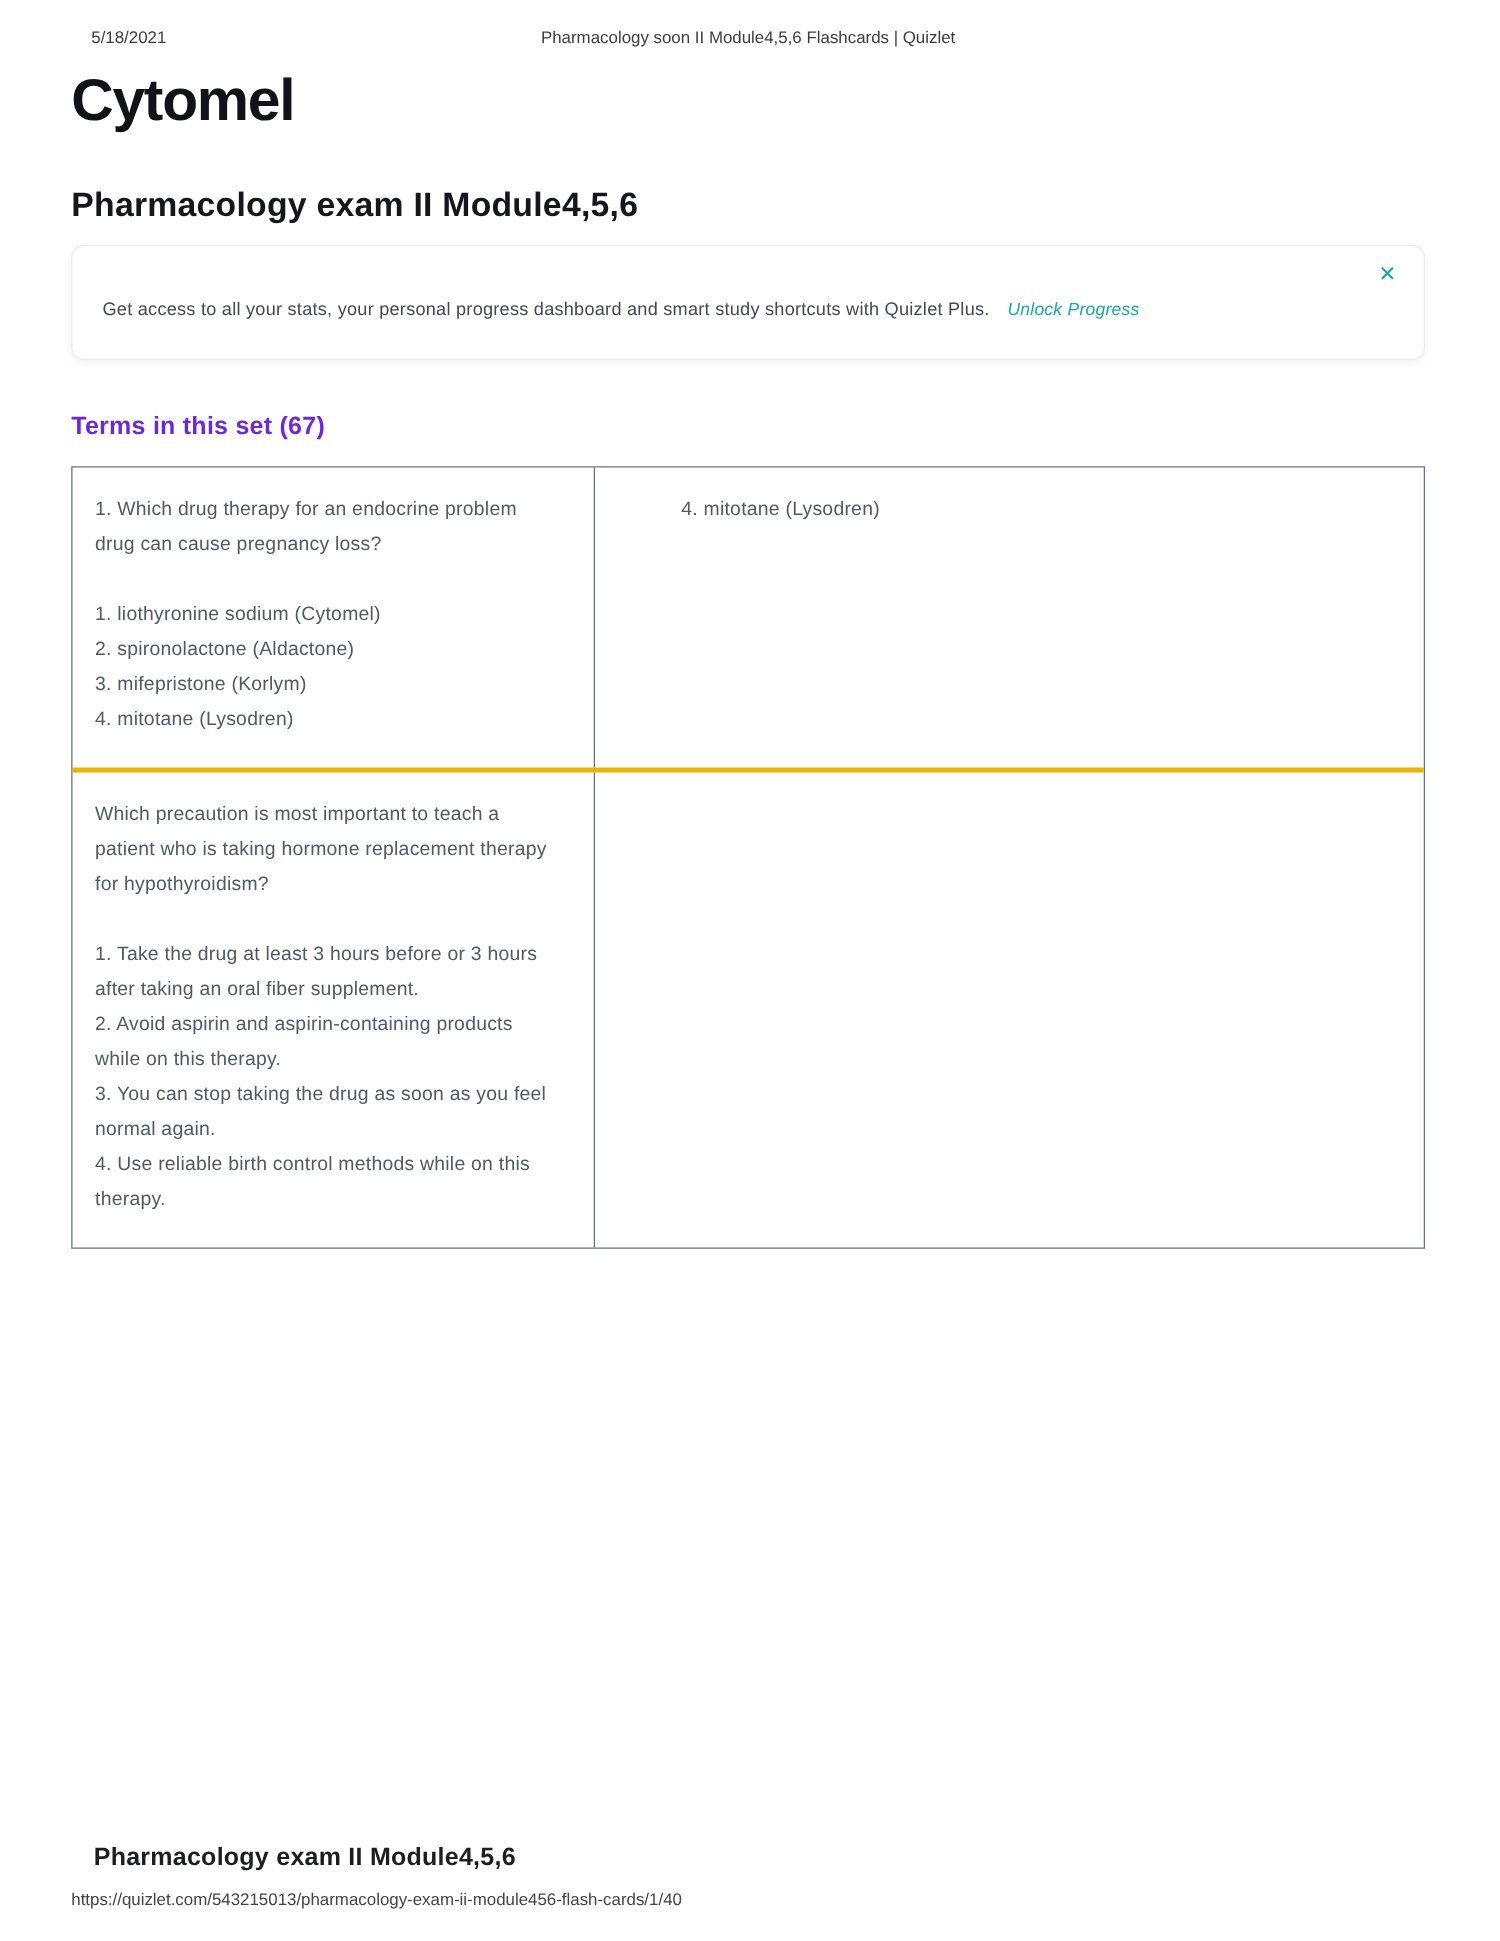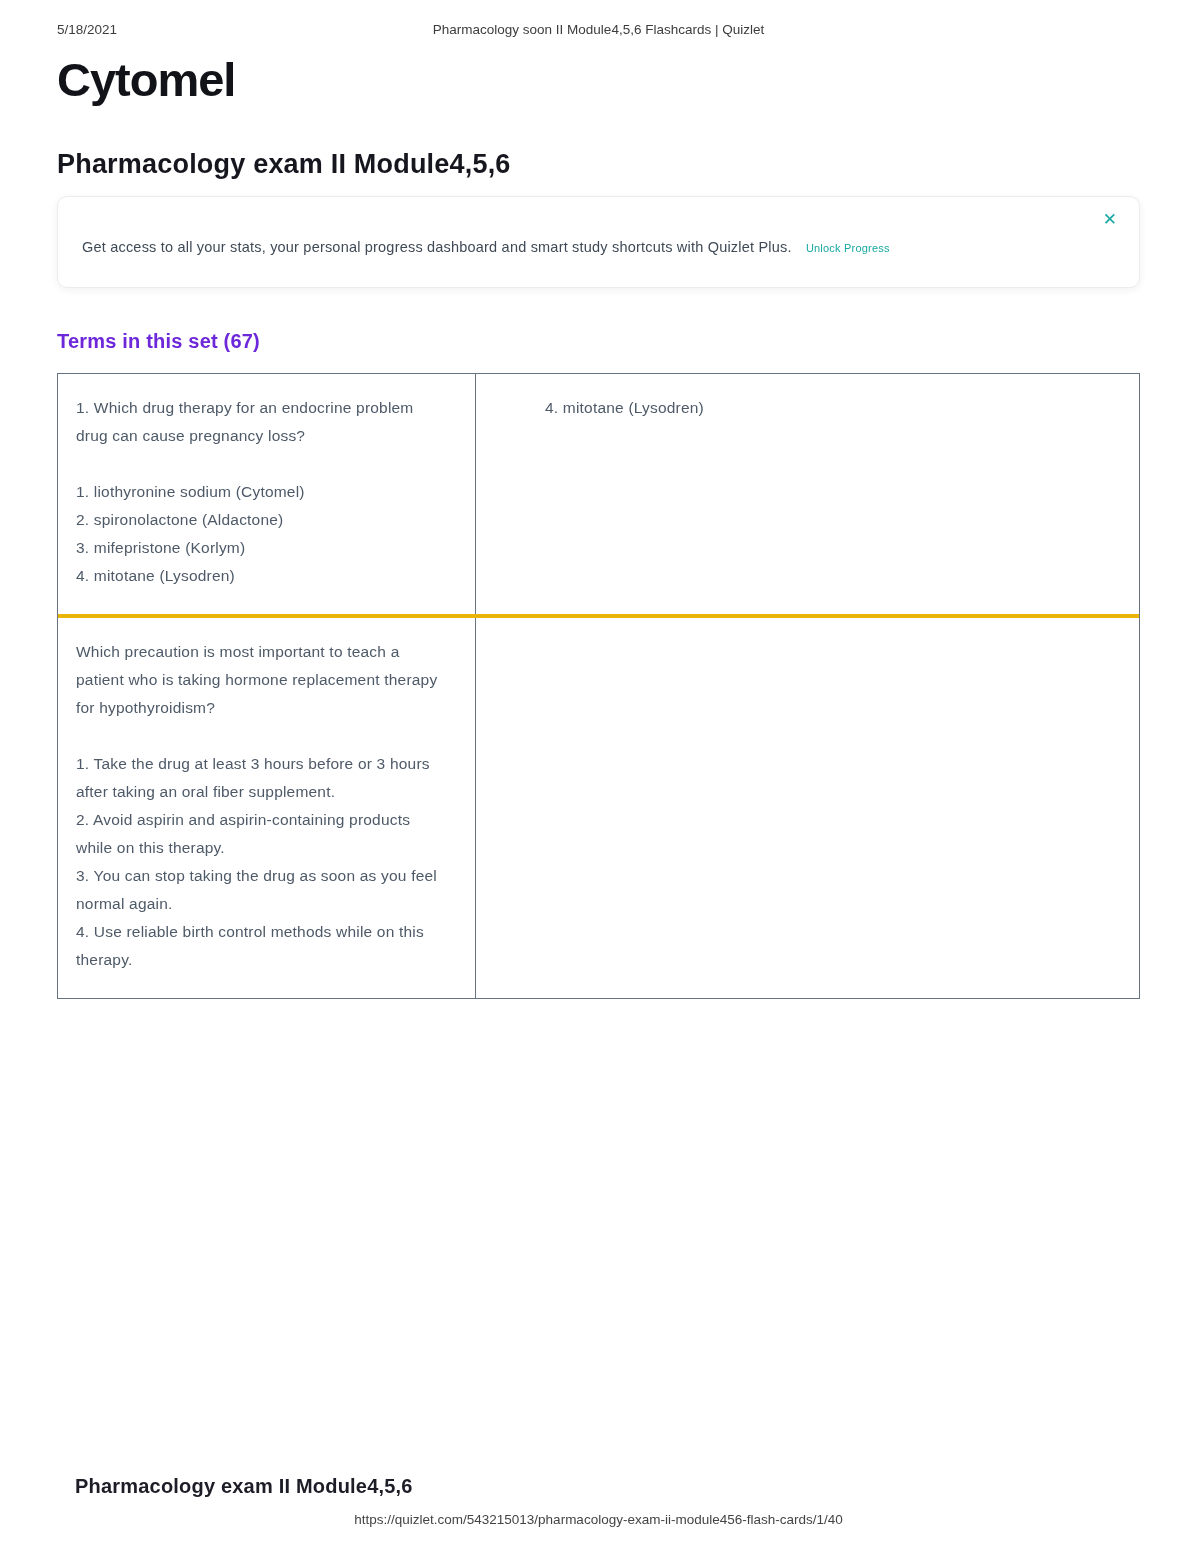--- a/index.html
+++ b/index.html
@@ -22,25 +22,25 @@
   .print-header {
     position: relative;
     text-align: center;
     font-size: 13.5px;
     color: #3d3d3d;
     height: 18px;
     margin-bottom: 10px;
   }
   .print-header .print-date {
     position: absolute;
-    left: 0; top: 0;
+    left: 16px; top: 0;
   }
   .print-footer {
     display: flex;
-    justify-content: center;
+    justify-content: flex-start;
     font-size: 13.5px;
     color: #444444;
     margin-top: 14px;
   }
   
   .logo {
     font-size: 47px;
     font-weight: 800;
     letter-spacing: -1px;
     color: #121219;
@@ -71,21 +71,22 @@
   .banner-text {
     font-size: 14.5px;
     color: #3f4a56;
     letter-spacing: 0.2px;
   }
   .banner-link {
     color: #19a8a2;
     text-decoration: none;
     margin-left: 10px;
     cursor: pointer;
-    font-size: 11px;
+    font-size: 14px;
+    font-style: italic;
   }
   .banner-close {
     position: absolute;
     top: 14px;
     right: 22px;
     color: #19a8a2;
     font-size: 17px;
     font-weight: 700;
     cursor: pointer;
     line-height: 1;

